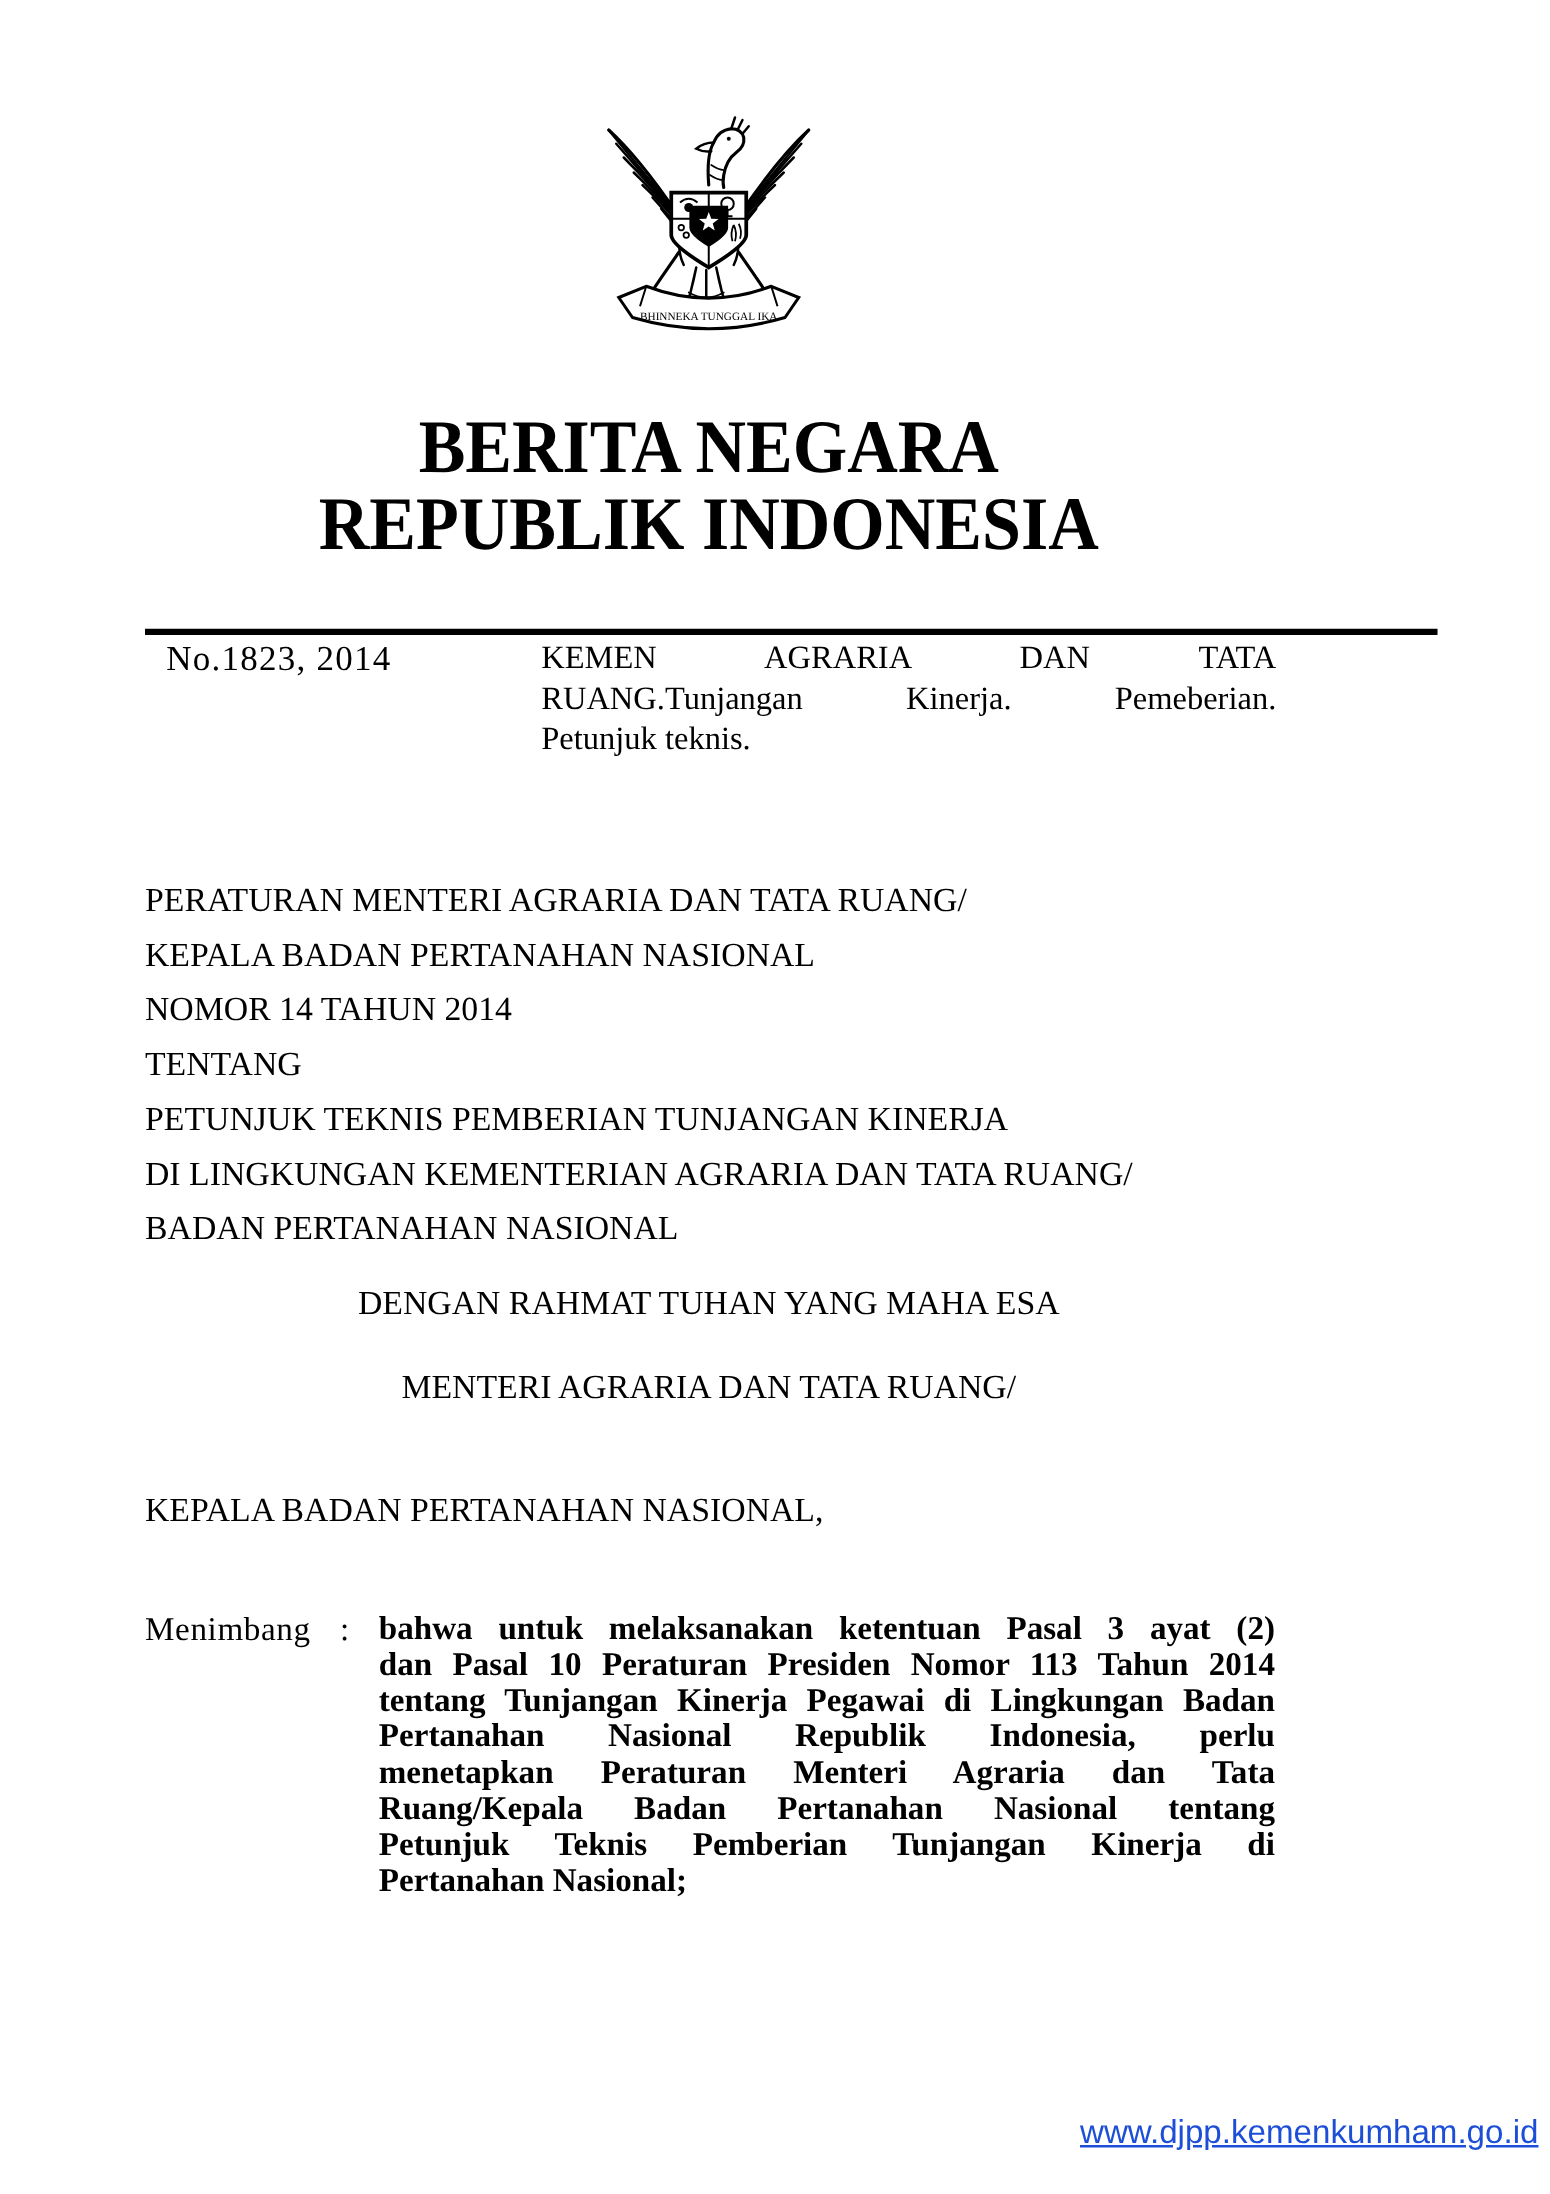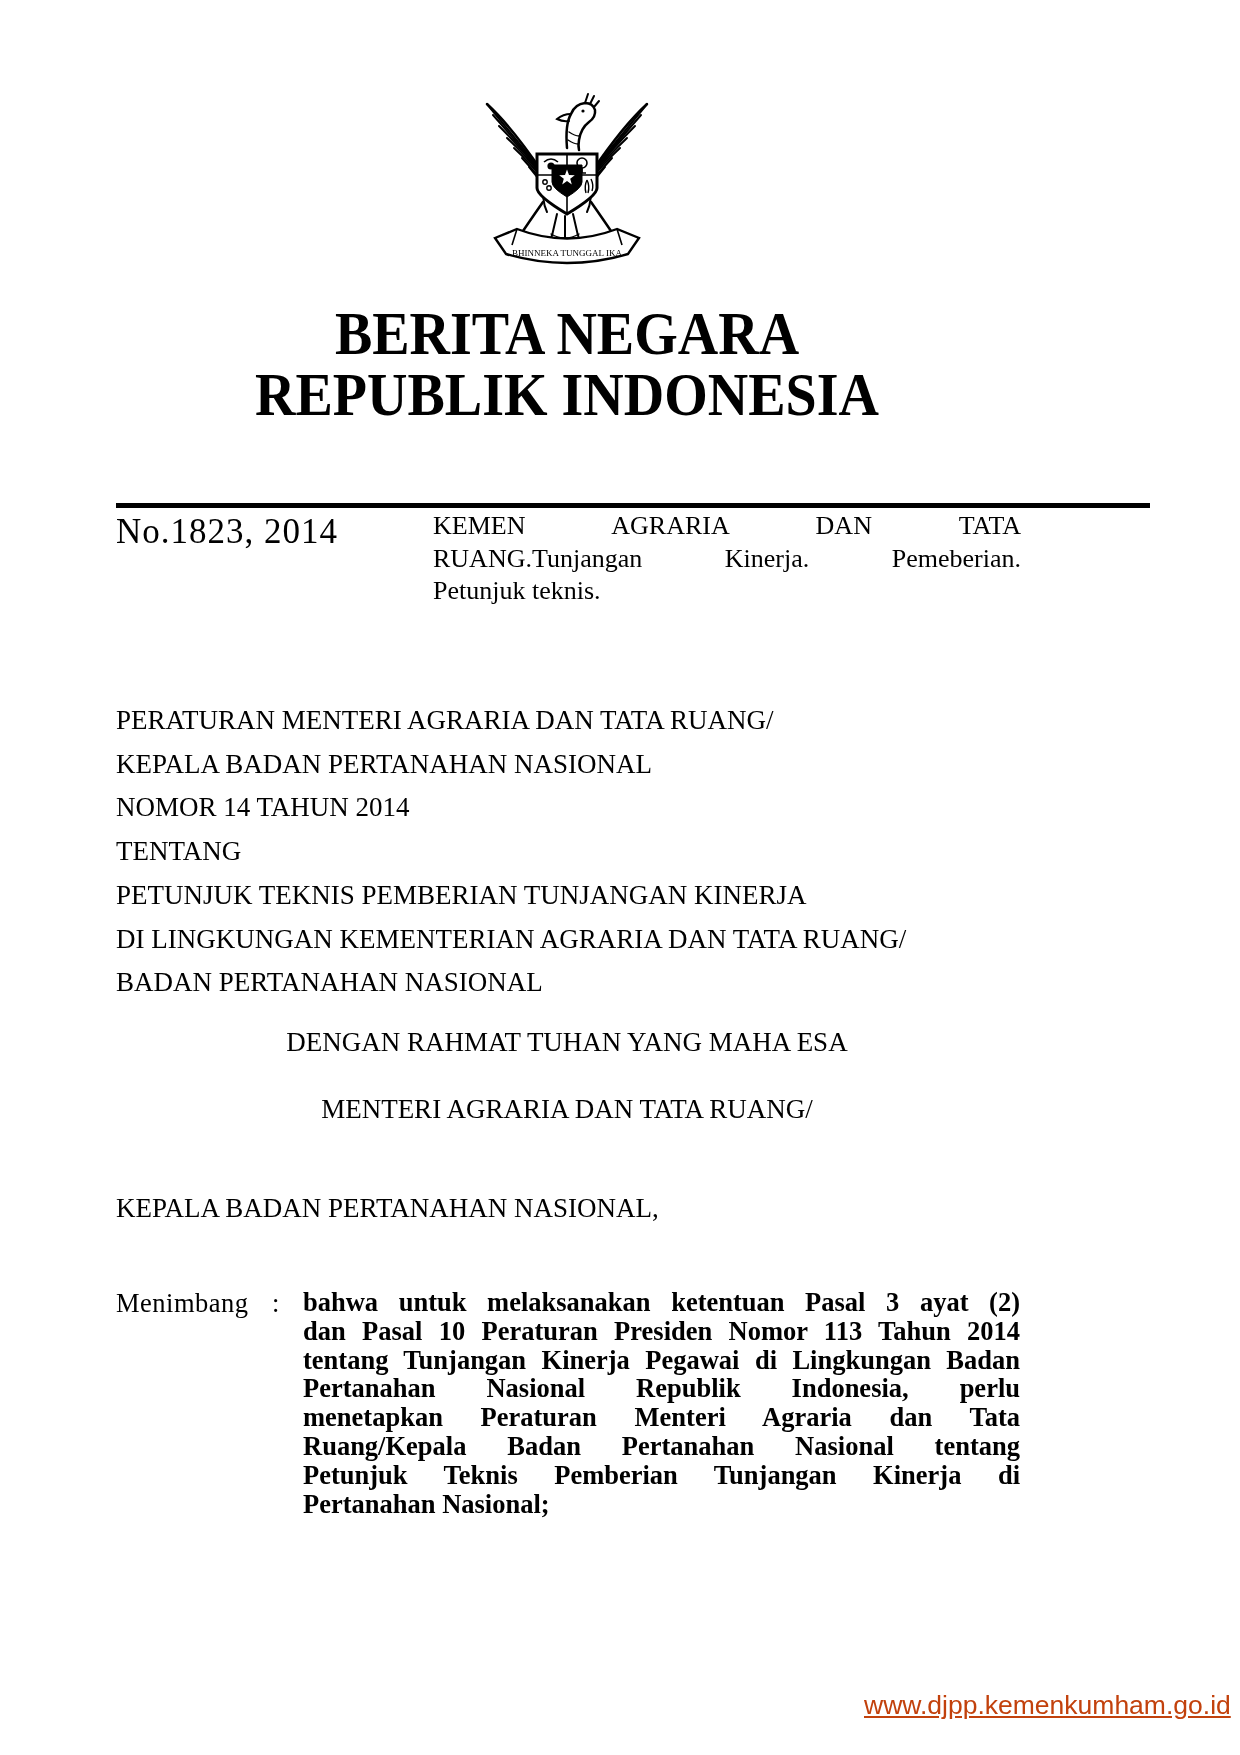--- a/index.html
+++ b/index.html
@@ -14,43 +14,43 @@
     margin-left:13px;
   }
   .emblem{
     position:absolute;
     left:468px; top:84px;
     width:172px; height:196px;
   }
   .emblem svg{width:100%;height:100%;}
   .masthead{
     position:absolute;
-    left:103px; top:301px;
+    left:103px; top:326px;
     width:902px;
     text-align:center;
   }
   .masthead-line{
     font-size:56px;
     font-weight:bold;
     line-height:61px;
     letter-spacing:0px;
     white-space:nowrap;
     transform:scaleY(1.08);
     transform-origin:center top;
   }
   .rule{
     position:absolute;
     left:103px; top:503px;
     width:1034px; height:5px;
     background:#000;
   }
   .gazette-number{
     position:absolute;
-    left:103px; top:512px;
-    font-size:35px;
+    left:120px; top:512px;
+    font-size:28px;
     letter-spacing:1px;
     white-space:nowrap;
   }
   .gazette-subject{
     position:absolute;
     left:420px; top:510px;
     width:588px;
     font-size:26px;
   }
   .gazette-subject .jline{line-height:32.5px;}
@@ -222,15 +222,15 @@
     <div class="jline">bahwa untuk melaksanakan ketentuan Pasal 3 ayat (2)</div>
     <div class="jline">dan Pasal 10 Peraturan Presiden Nomor 113 Tahun 2014</div>
     <div class="jline">tentang Tunjangan Kinerja Pegawai di Lingkungan Badan</div>
     <div class="jline">Pertanahan Nasional Republik Indonesia, perlu</div>
     <div class="jline">menetapkan Peraturan Menteri Agraria dan Tata</div>
     <div class="jline">Ruang/Kepala Badan Pertanahan Nasional tentang</div>
     <div class="jline">Petunjuk Teknis Pemberian Tunjangan Kinerja di</div>
     <div class="jline last">Pertanahan Nasional;</div>
   </div>
 
-  <a href="#" class="footer-link" style="color: #c2410c;">www.djpp.kemenkumham.go.id</a>
+  <a href="#" class="footer-link" style="color: #1d4ed8;">www.djpp.kemenkumham.go.id</a>
 
 </div>
 
 </body></html>

